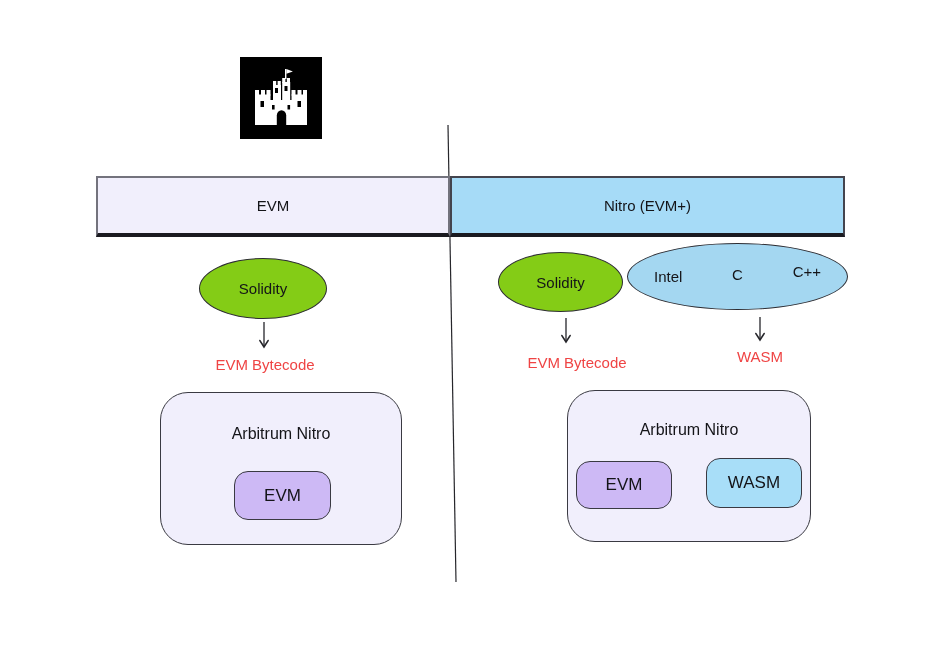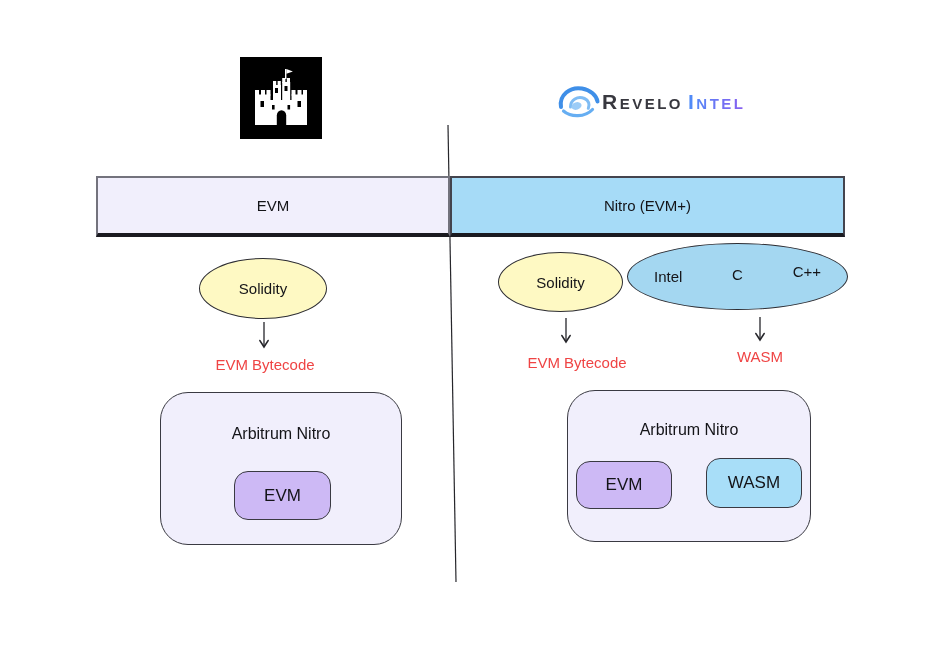--- a/index.html
+++ b/index.html
@@ -85,21 +85,21 @@
   .ellipse {
     border-radius: 50%;
     border: 1.4px solid #2d2d33;
     display: flex;
     align-items: center;
     justify-content: center;
     font-size: 15px;
     color: #141418;
     box-sizing: border-box;
   }
-  .fill-lavender { background: #fef9c3; }
+  .fill-lavender { background: #84cc16; }
   .fill-blue { background: #a4d7f1; }
   .el-solidity-left  { left: 199px; top: 258px; width: 128px; height: 61px; }
   .el-solidity-right { left: 498px; top: 252px; width: 125px; height: 60px; }
   .el-languages {
     left: 627px; top: 243px;
     width: 221px; height: 67px;
     justify-content: space-between;
     padding: 0 26px;
   }
   .el-languages .lang-c   { transform: translateY(-2px); }
@@ -203,31 +203,20 @@
         <rect x="20.5" y="44" width="3.5" height="6"></rect>
         <rect x="57.5" y="44" width="3.5" height="6"></rect>
         <rect x="35" y="31" width="3" height="5"></rect>
         <rect x="44.5" y="29" width="3" height="5"></rect>
         <rect x="32" y="48" width="2.6" height="4.5"></rect>
         <rect x="47.5" y="48" width="2.6" height="4.5"></rect>
       </g>
     </svg>
   </div>
 
-  <div class="abs revelo">
-    <svg class="revelo-icon" viewBox="0 0 46 38">
-      <path d="M5 25 C3 13 14 4.5 26 6.5 C34.5 8 40.5 13.5 41.5 19.5" fill="none" stroke="#3f8fe8" stroke-width="4" stroke-linecap="round"></path>
-      <path d="M7.5 29 C15 35.5 29 35.5 36.5 27.5" fill="none" stroke="#66aef2" stroke-width="3.2" stroke-linecap="round"></path>
-      <path d="M14.5 25 C14.5 18 21.5 13.5 28.5 16.5 C32.5 18.2 34.2 22.5 32.3 26.3" fill="none" stroke="#7fbcf4" stroke-width="3" stroke-linecap="round"></path>
-      <ellipse cx="20.5" cy="24" rx="5.2" ry="3.7" fill="#9cccf7" transform="rotate(-18 20.5 24)"></ellipse>
-    </svg>
-    <span class="revelo-text">
-      <span class="revelo-primary">Revelo</span><span class="revelo-secondary">Intel</span>
-    </span>
-  </div>
 
   <div class="abs bar bar-left">
     <span>EVM</span>
   </div>
   <div class="abs bar bar-right">
     <span>Nitro (EVM+)</span>
   </div>
 
   <div class="abs ellipse fill-lavender el-solidity-left">
     <span>Solidity</span>

